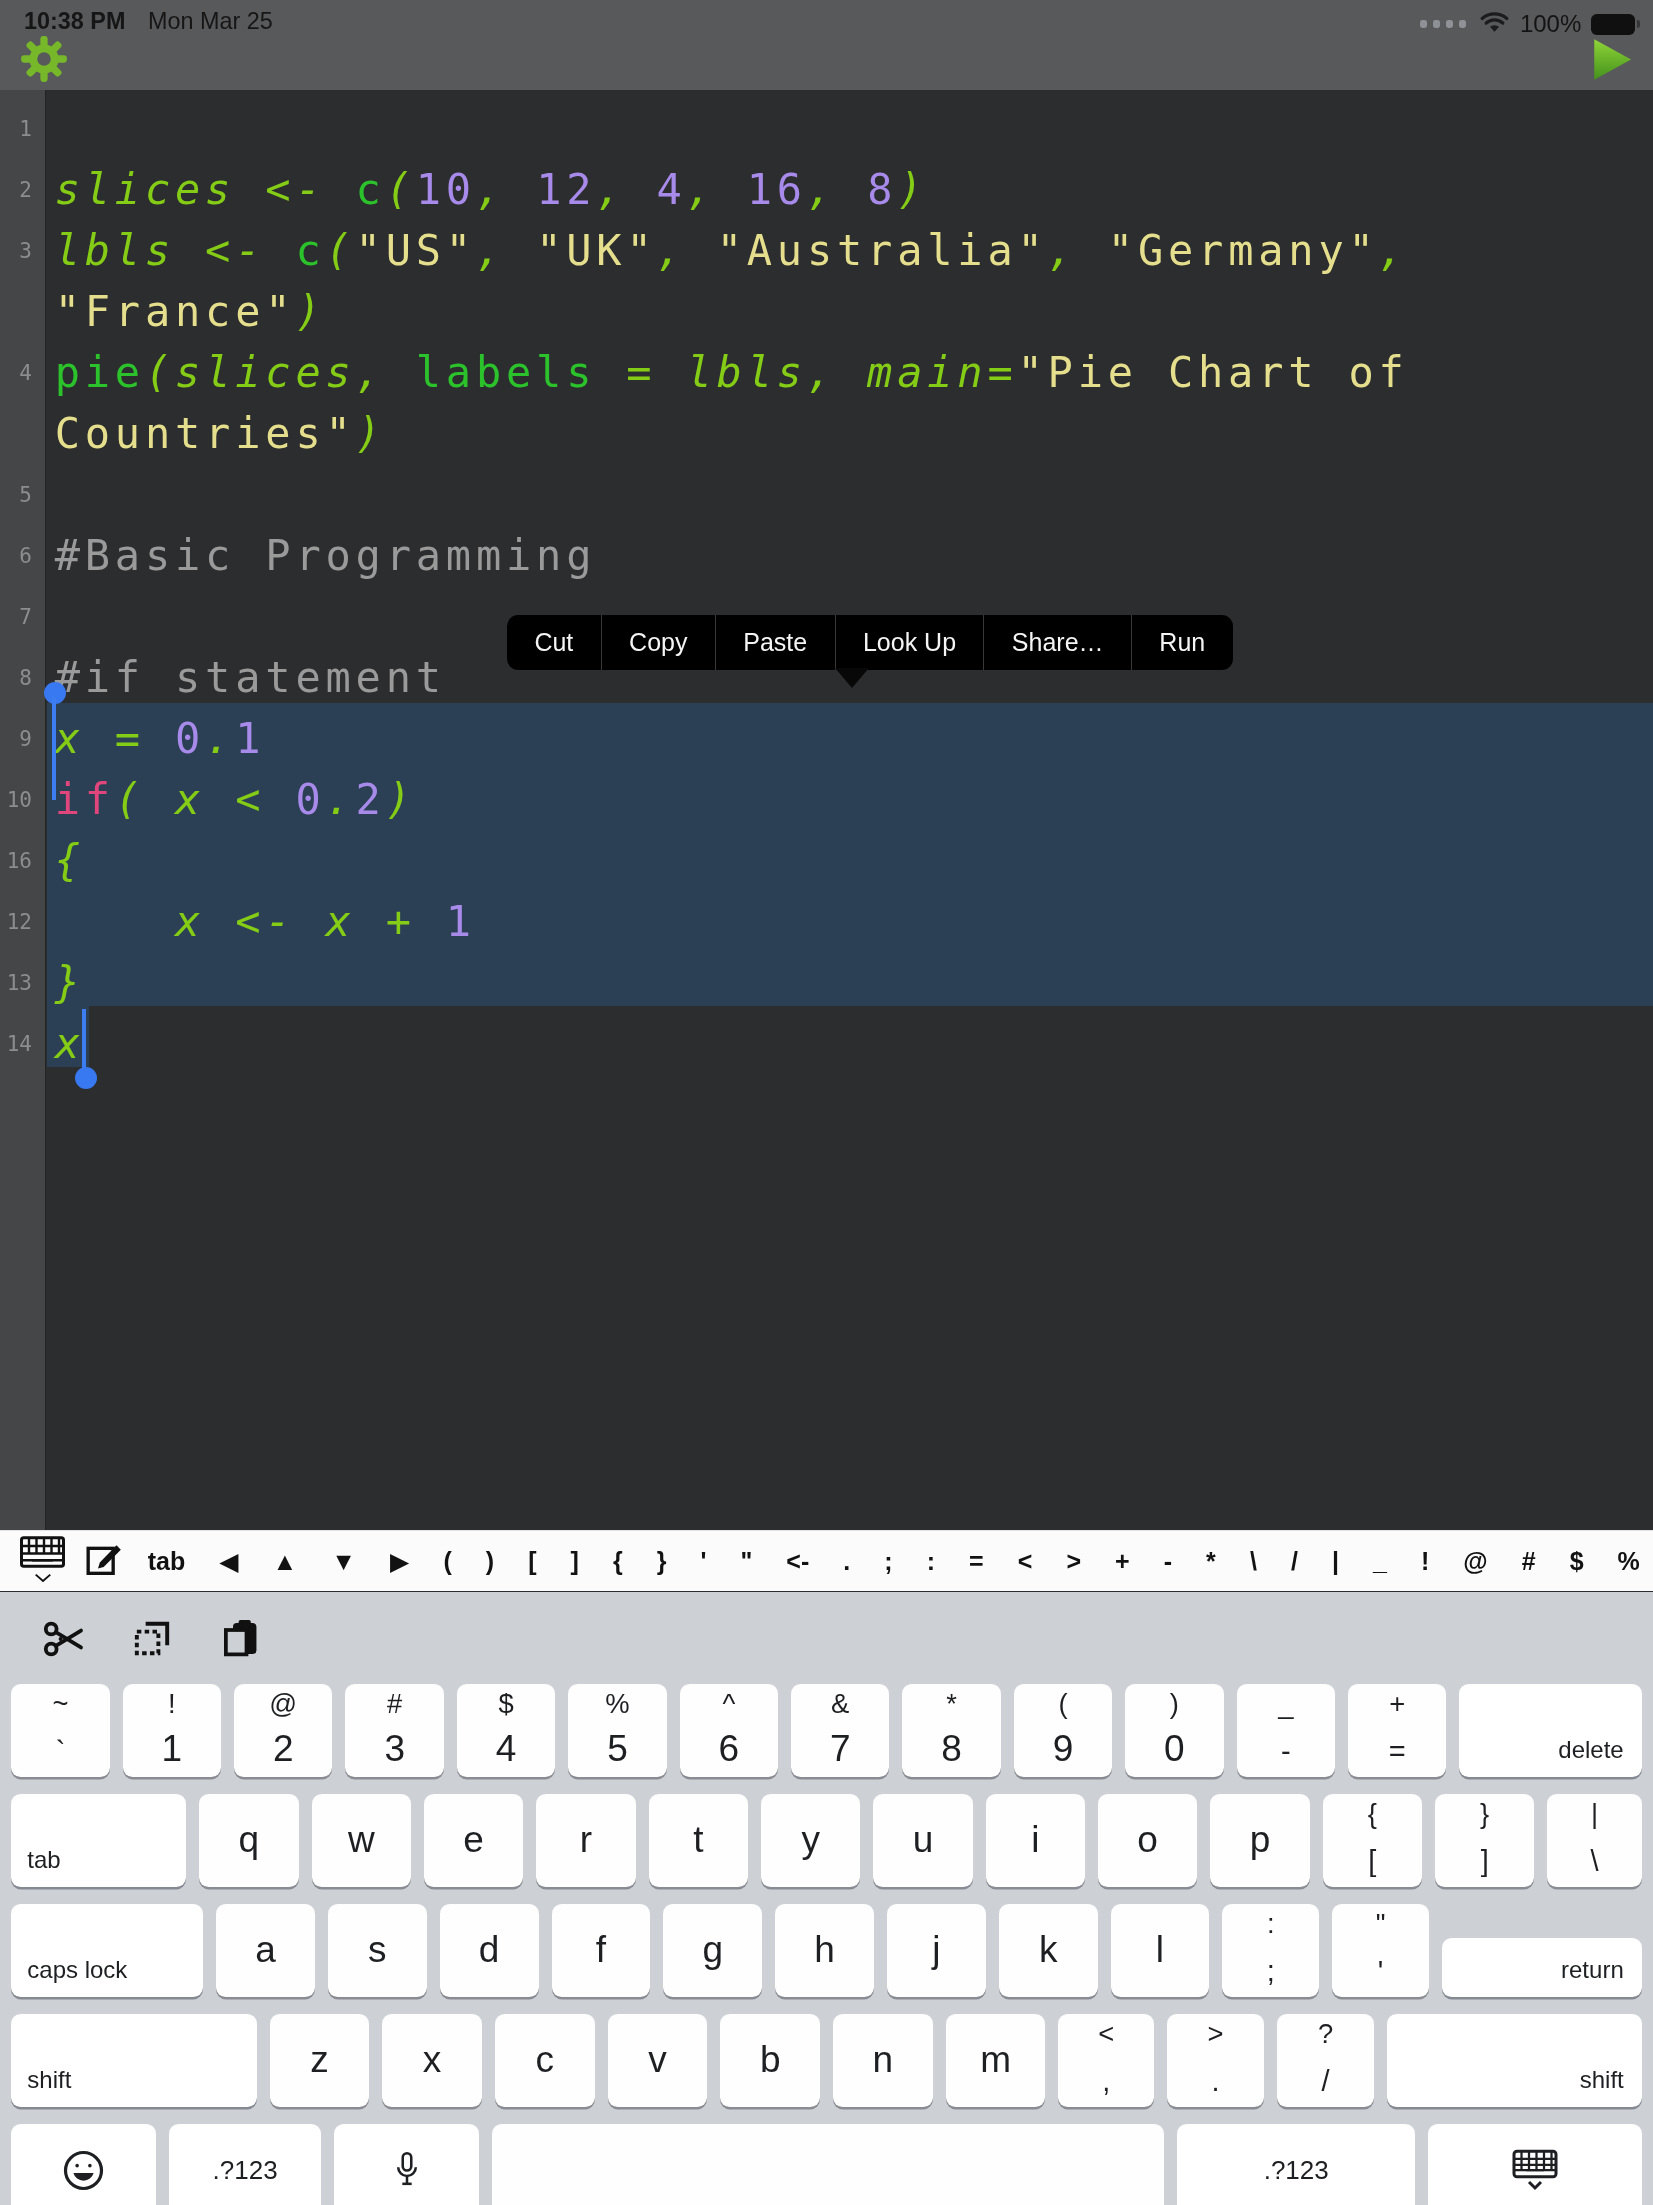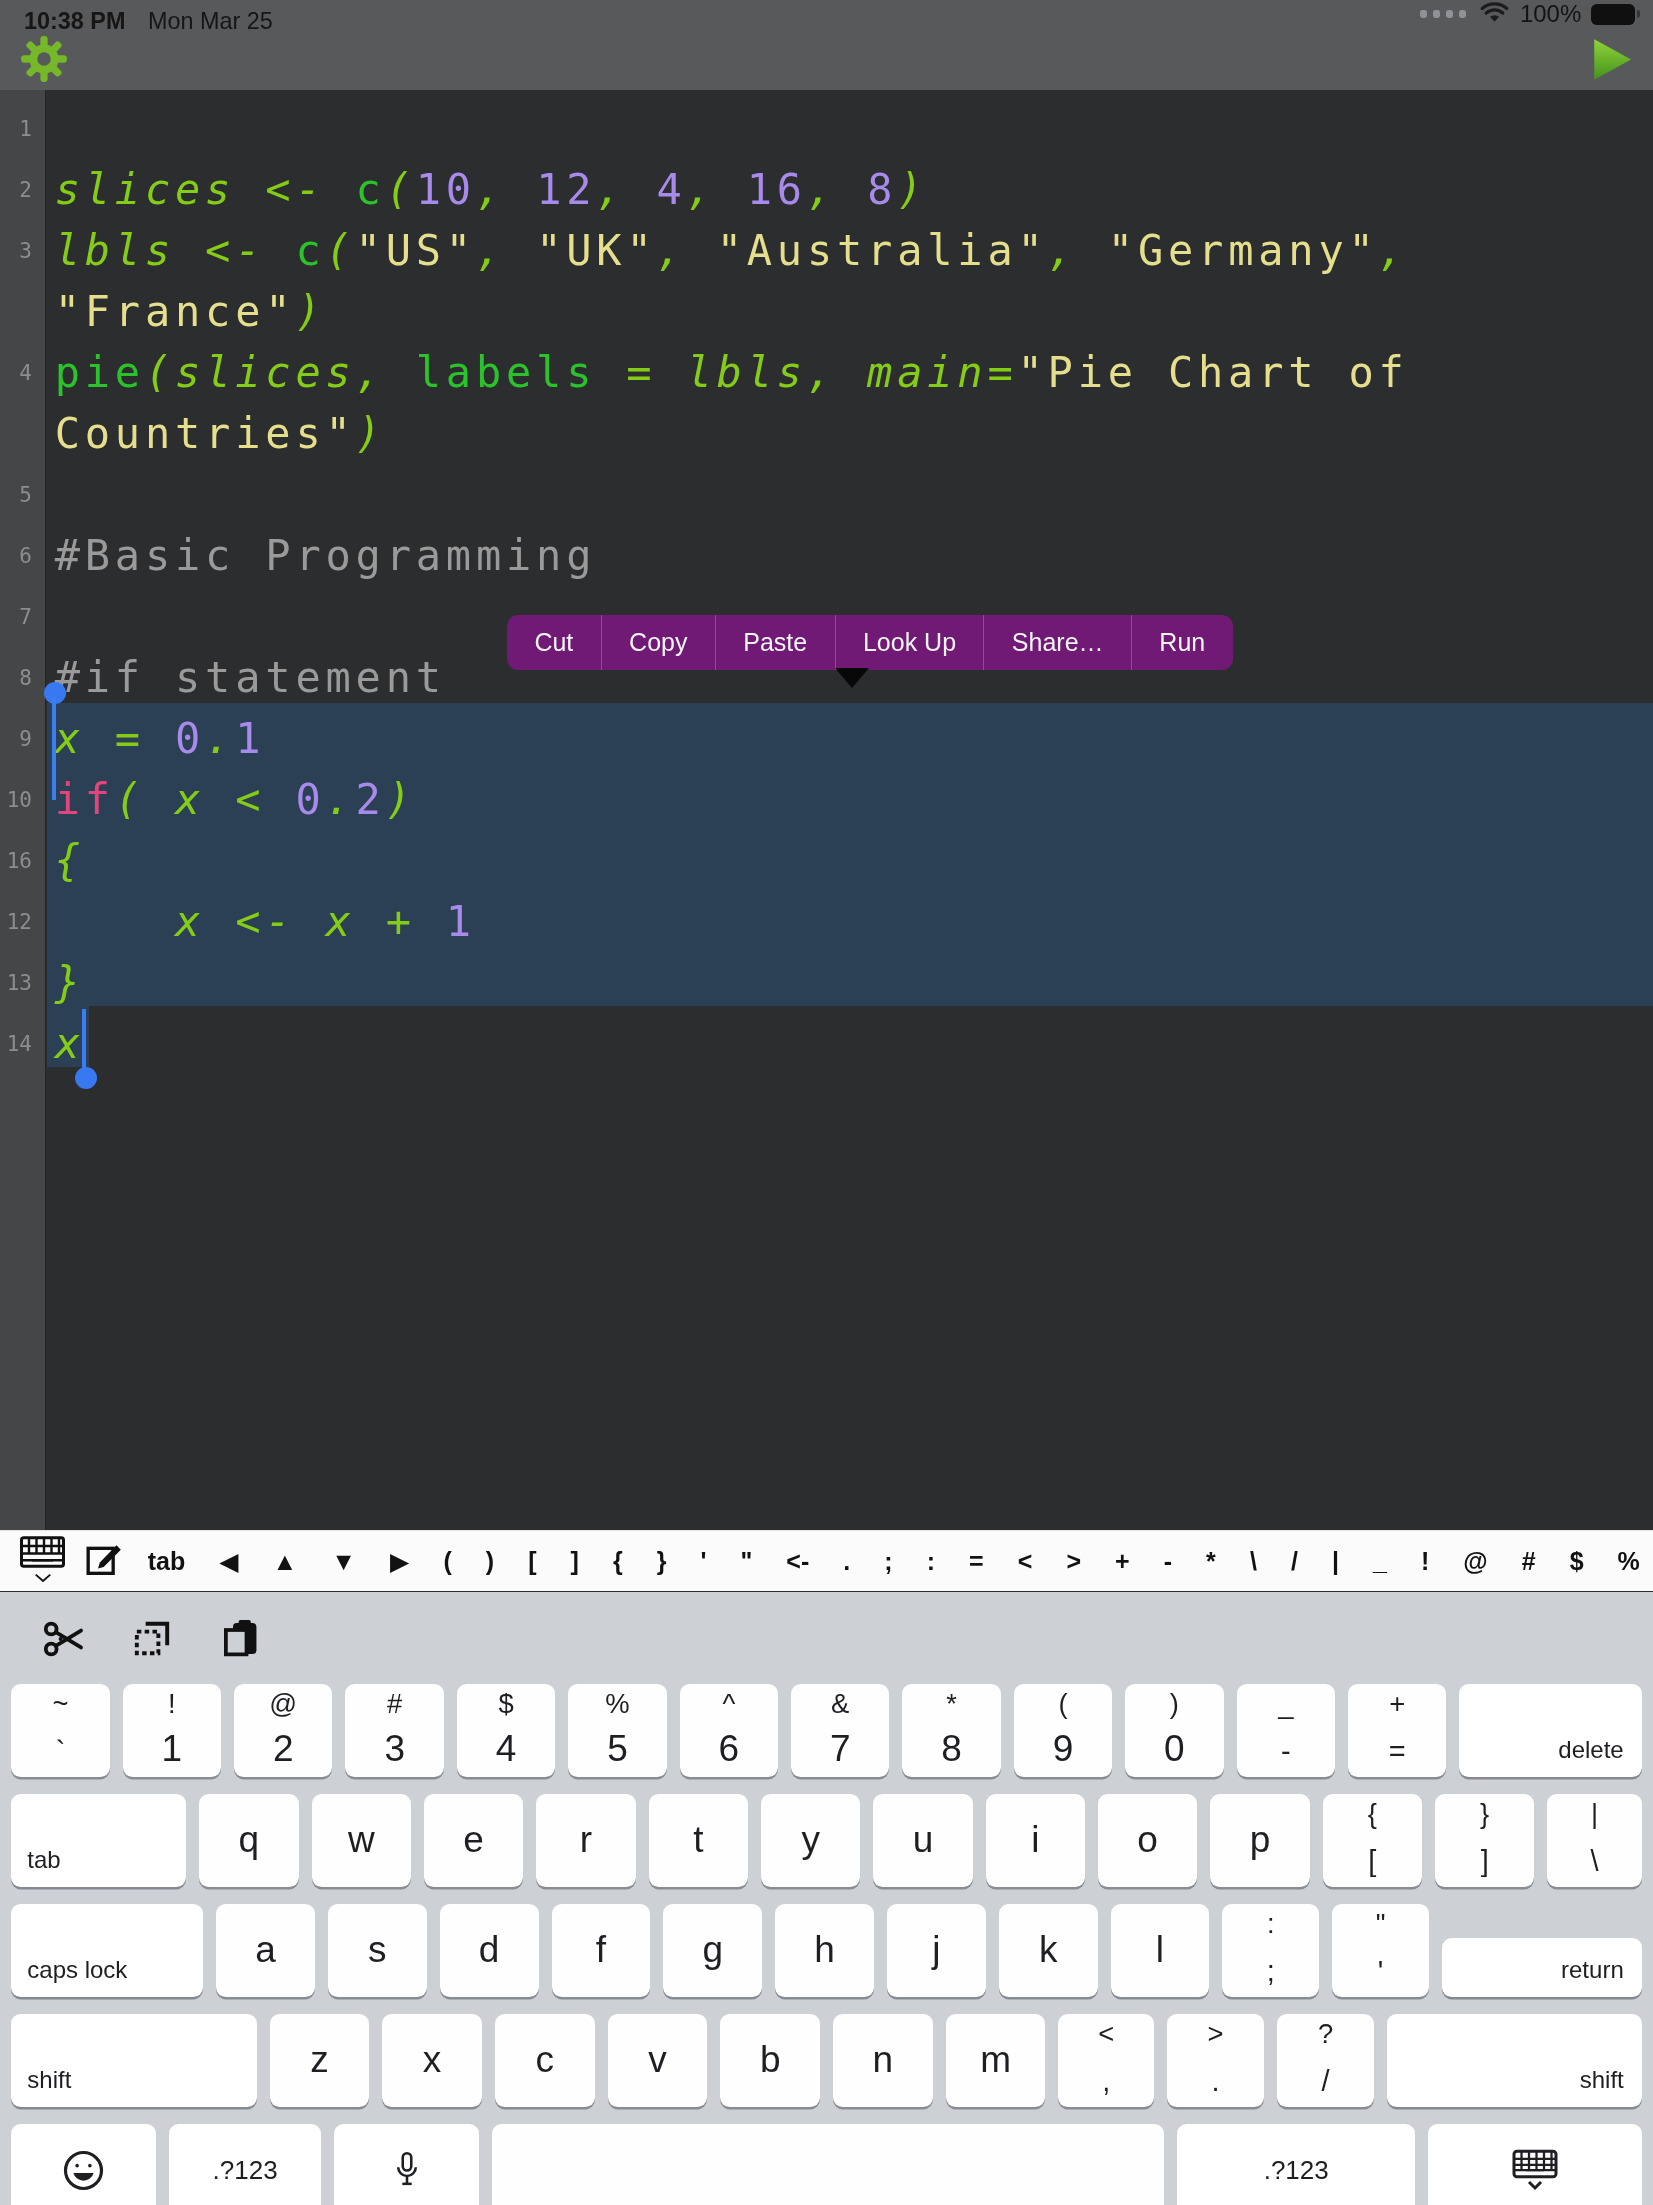--- a/index.html
+++ b/index.html
@@ -7,21 +7,21 @@
     width:1653px;height:2205px;overflow:hidden;position:relative;
     background:#2c2d2f;font-family:"Liberation Sans","DejaVu Sans",sans-serif;
     -webkit-font-smoothing:antialiased;
   }
   
   .topbar{position:absolute;top:0;left:0;width:1653px;height:90px;background:#58595b;z-index:6;}
   .status-left{position:absolute;top:8px;left:24px;display:flex;align-items:baseline;gap:22.6px;
     font-size:23.4px;color:#161616;}
   .status-time{font-weight:600;}
   .status-date{font-weight:400;}
-  .status-right{position:absolute;top:0;right:18px;display:flex;align-items:center;gap:9.7px;}
+  .status-right{position:absolute;top:10px;right:18px;display:flex;align-items:center;gap:9.7px;}
   .cell-dots{display:flex;gap:5.7px;margin-right:3.2px;}
   .cell-dots i{width:7.3px;height:7.3px;border-radius:2.4px;background:#8e9196;display:block;}
   .batt-pct{font-size:24px;color:#141414;font-weight:500;}
   .battery{position:relative;width:44px;height:21px;background:#101010;border-radius:5.7px;}
   .battery:after{content:"";position:absolute;right:-4.8px;top:6.5px;width:3.2px;height:8px;background:#35363a;
     border-radius:0 2.4px 2.4px 0;}
   .gear-btn{position:absolute;left:19.4px;top:34px;width:50px;height:50px;cursor:pointer;}
   .titlebar{position:absolute;top:36px;left:0;width:100%;display:flex;justify-content:center;
     align-items:center;gap:11.3px;}
   .title-text{font-size:27px;color:#c7c8ca;}
@@ -45,21 +45,21 @@
   .tok-number{color:#a78aea;}
   .tok-string{color:#e5df8d;}
   .tok-keyword{color:#e0467c;}
   .handle-dot{position:absolute;width:22px;height:22px;border-radius:50%;background:#3878f0;z-index:4;}
   .handle-stem{position:absolute;width:4px;background:#3c7ef2;z-index:4;}
   .dot-top{left:44px;top:592px;}
   .stem-top{left:52px;top:607px;height:103px;}
   .stem-bottom{left:82px;top:919px;height:61px;}
   .dot-bottom{left:75px;top:977px;}
   
-  .menu{position:absolute;left:507px;top:615px;height:55px;background:#701a75;border-radius:11.3px;
+  .menu{position:absolute;left:507px;top:615px;height:55px;background:#000000;border-radius:11.3px;
     display:flex;align-items:stretch;z-index:10;overflow:hidden;}
   .menu-item{display:flex;align-items:center;padding:0 27.4px;font-size:25px;color:#f5f5f5;cursor:pointer;}
   .menu-item + .menu-item{border-left:0.8px solid rgba(255,255,255,0.22);}
   .menu-arrow{position:absolute;left:835px;top:668px;width:0;height:0;z-index:10;
     border-left:17px solid transparent;border-right:17px solid transparent;border-top:20px solid #080808;}
   
   .accessory{position:absolute;top:1530px;left:0;width:1653px;height:61px;background:#fbfbfc;
     border-top:0.8px solid #e3e3e3;display:flex;align-items:center;box-sizing:border-box;
     padding:0 13px 0 16px;z-index:6;}
   .acc-icon-btn{display:flex;flex-direction:column;align-items:center;justify-content:center;

